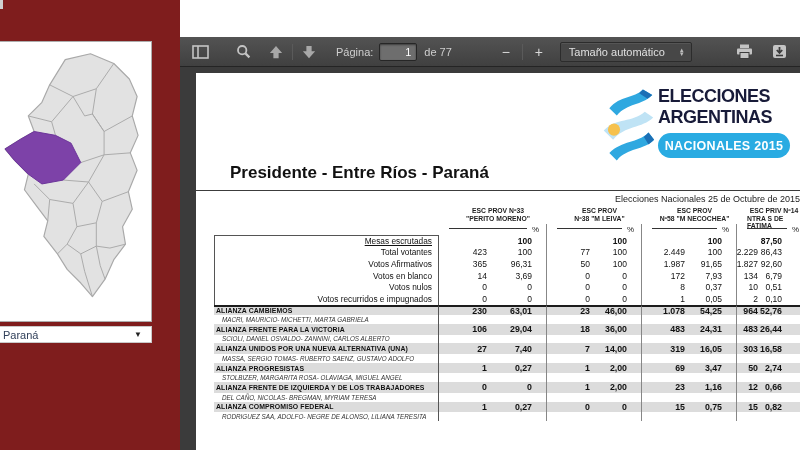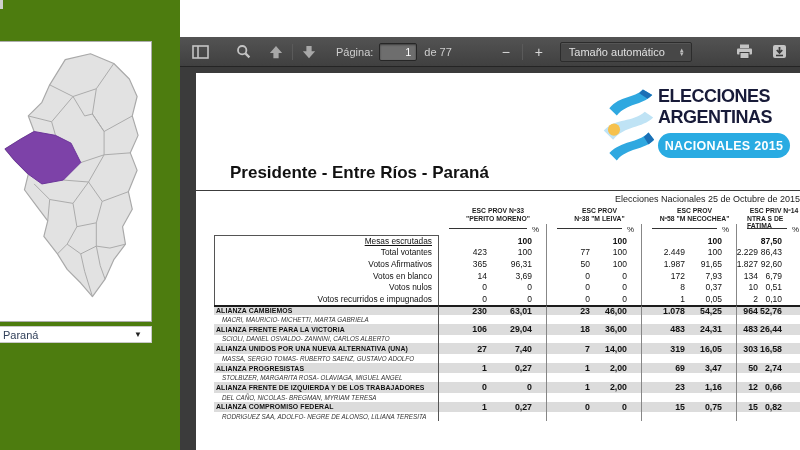--- a/index.html
+++ b/index.html
@@ -1,21 +1,21 @@
 <!DOCTYPE html>
 <html><head>
 <meta charset="utf-8">
 <style>
   * { box-sizing: border-box; margin: 0; padding: 0; }
   html,body { width:800px; height:450px; overflow:hidden; background:#fff;
               font-family:"Liberation Sans", sans-serif; }
   .screen { position:relative; width:800px; height:450px; background:#fff; }
 
   
-  .left-panel { position:absolute; left:0; top:0; width:180px; height:450px; background:#4d7c0f; }
+  .left-panel { position:absolute; left:0; top:0; width:180px; height:450px; background:#7f1d1d; }
   .corner-artifact { position:absolute; left:0; top:0; width:3px; height:9px; background:#cfcfcf; }
   .map-box { position:absolute; left:-12px; top:41px; width:164px; height:281px;
              background:#fff; border:1px solid #adadad; }
   .map-box svg { position:absolute; left:6px; top:4px; }
   .dept-select { position:absolute; left:-12px; top:326px; width:164px; height:17px;
                  background:#fff; border:1px solid #c9c9c9; display:flex; align-items:center; }
   .dept-select .val { padding-left:14px; font-size:11px; color:#31405a; }
   .dept-select .arr { margin-left:auto; padding-right:9px; font-size:8px; color:#222; }
 
   

